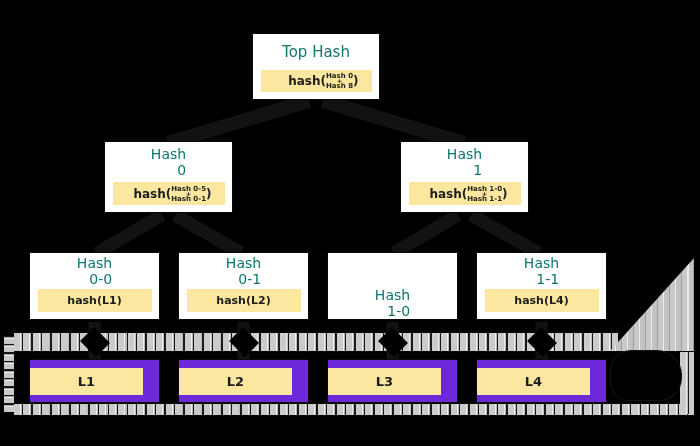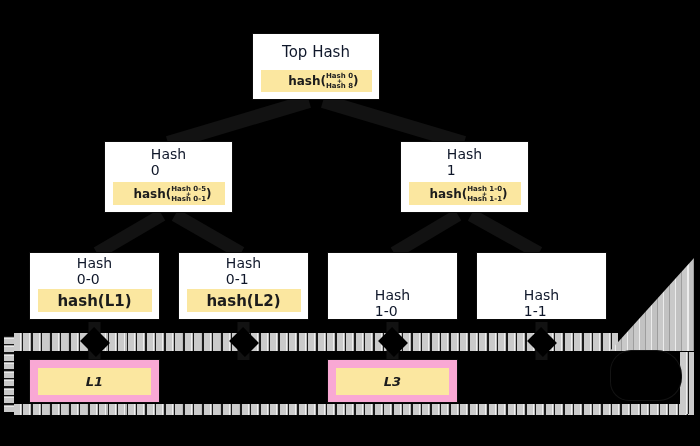--- a/index.html
+++ b/index.html
@@ -7,41 +7,41 @@
     position:relative;width:700px;height:446px;background:#000;overflow:hidden;
     font-family:"DejaVu Sans","Liberation Sans",sans-serif;color:#111;
   }
   
   .node{
     position:absolute;background:#ffffff;box-sizing:border-box;
     display:flex;flex-direction:column;align-items:center;
     z-index:4;border:1px solid #0a0a0a;
   }
   .node .title{
-    text-align:left;color:#0f172a;margin-top:auto;
+    text-align:right;color:#0f766e;margin-top:auto;
     font-size:14px;line-height:16px;white-space:pre;
   }
   .node.root .title{font-size:15px;line-height:18px;}
   .hashbox{
     background:#fbe7a0;box-sizing:border-box;margin-top:auto;margin-bottom:7px;
     width:calc(100% - 15px);height:22px;
     display:flex;align-items:center;justify-content:flex-end;
     padding:0 13px;font-size:12px;font-weight:bold;color:#1c1c1c;
   }
   .lvl2 .hashbox{height:23px;}
   .operands{
     display:flex;flex-direction:column;align-items:center;
     font-size:7px;line-height:6px;font-weight:bold;color:#222;
   }
   .operands .op{font-size:6px;line-height:4px;}
-  .hashbox.center{justify-content:center;font-size:15px;height:23px;}
+  .hashbox.center{justify-content:center;font-size:11px;height:23px;}
   
   .block{
-    position:absolute;background:#f9a8d4;box-sizing:border-box;z-index:4;
-    display:flex;align-items:center;justify-content:center;border:1px solid #0a0a0a;font-style:italic;
+    position:absolute;background:#6d28d9;box-sizing:border-box;z-index:4;
+    display:flex;align-items:center;justify-content:flex-start;border:1px solid #0a0a0a;
   }
   .block .inner{
     background:#fbe7a0;width:calc(100% - 16px);height:27px;
     display:flex;align-items:center;justify-content:center;
     font-size:13px;font-weight:bold;color:#1c1c1c;
   }
   
   .band{
     position:absolute;z-index:1;
     background:repeating-linear-gradient(90deg,
@@ -154,22 +154,31 @@
     <div class="title"><span>Hash</span><br><span>0-1</span></div>
     <div class="hashbox center">
       <span>hash(L2)</span>
     </div>
   </div>
   <div class="node" style="left:327px;top:252px;width:131px;height:68px;">
     <div class="title"><span>Hash</span><br><span>1-0</span></div>
   </div>
   <div class="node" style="left:476px;top:252px;width:131px;height:68px;">
     <div class="title"><span>Hash</span><br><span>1-1</span></div>
+    <div class="hashbox center">
+      <span>hash(L4)</span>
+    </div>
   </div>
 
   <div class="block" style="left:29px;top:359px;width:131px;height:44px;">
     <div class="inner">L1</div>
   </div>
+  <div class="block" style="left:178px;top:359px;width:131px;height:44px;">
+    <div class="inner">L2</div>
+  </div>
   <div class="block" style="left:327px;top:359px;width:131px;height:44px;">
     <div class="inner">L3</div>
+  </div>
+  <div class="block" style="left:476px;top:359px;width:131px;height:44px;">
+    <div class="inner">L4</div>
   </div>
 
 </div>
 
 </body></html>

